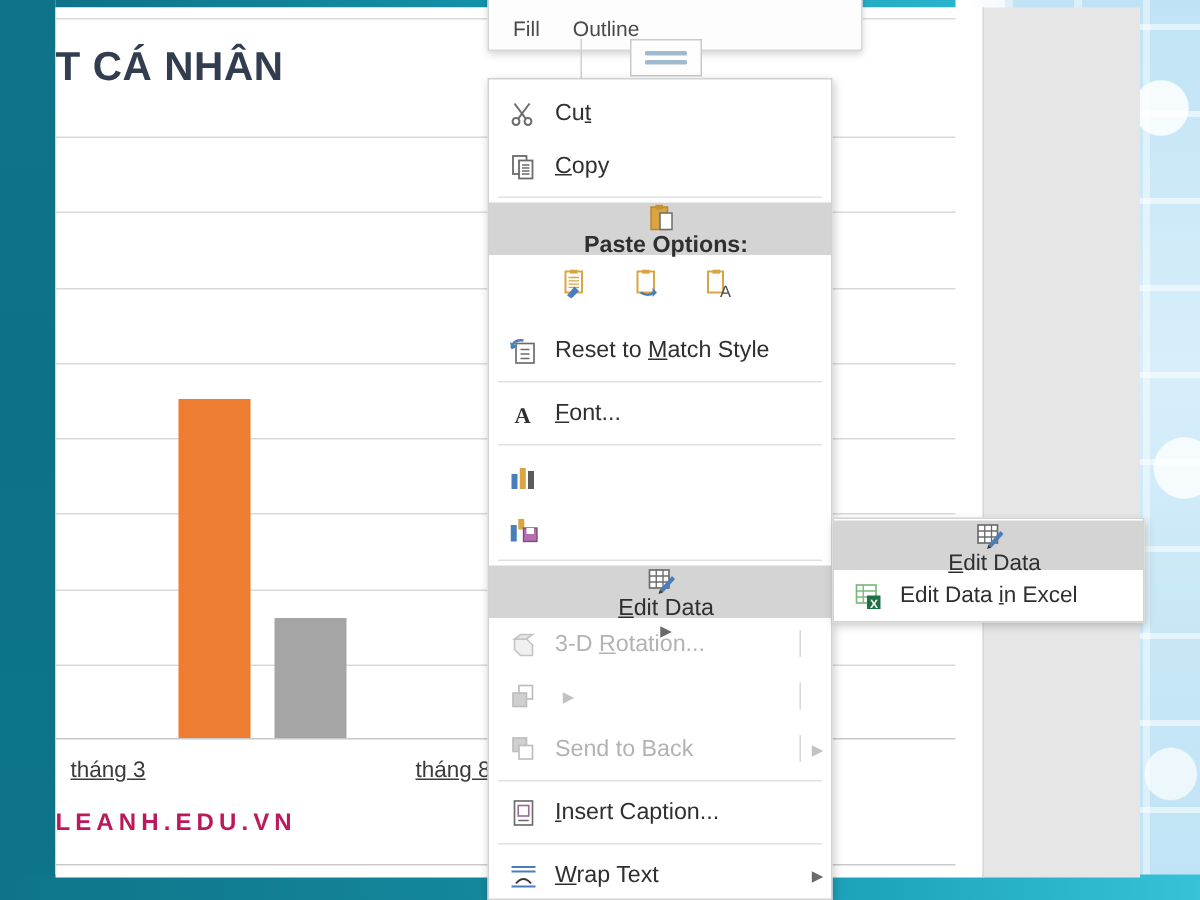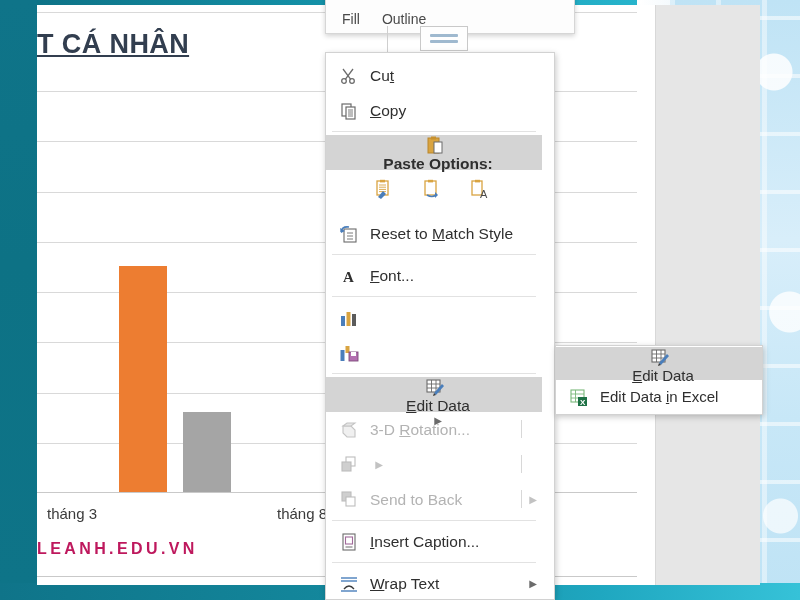--- a/index.html
+++ b/index.html
@@ -57,38 +57,38 @@
     position: absolute; left: 655px; top: 5px;
     width: 105px; height: 580px;
     background: #e6e6e6;
     border-left: 1px solid #d8d8d8;
   }
 
   
   .chart-title {
     position: absolute; left: 0px; top: 24px;
     font-size: 27px; font-weight: bold; letter-spacing: .4px;
-    color: #323e4f; white-space: nowrap; text-decoration: underline;
+    color: #323e4f; white-space: nowrap;
   }
   .plot {
     position: absolute; left: 0px; top: 86px;
     width: 600px; height: 402px;
   }
   .gridline {
     position: absolute; left: 0; right: 0; height: 1px;
     background: #d9d9d9;
   }
   .axisline {
     position: absolute; left: 0; right: 0; bottom: 0; height: 1px;
     background: #c9c9c9;
   }
   .bar { position: absolute; bottom: 1px; }
   .cat-label {
     position: absolute;
-    font-size: 15px; color: #3b3b3b; white-space: nowrap;
+    font-size: 15px; color: #3b3b3b; white-space: nowrap; text-decoration: underline;
   }
   .watermark {
     position: absolute; left: 0px; top: 535px;
     font-size: 16px; font-weight: bold; letter-spacing: 3.4px;
     color: #be185d; white-space: nowrap;
   }
   .sheet-rule-top {
     position: absolute; left: 0; top: 7px; width: 600px; height: 1px;
     background: #d9d9d9;
   }
@@ -125,21 +125,21 @@
     width: 1px; height: 26px; background: #cfcfcf;
   }
 
   
   .ctx-menu {
     position: absolute; left: 325px; top: 52px;
     width: 230px; height: 548px;
     background: #ffffff;
     border: 1px solid #d2d2d2;
     box-shadow: 1px 2px 6px rgba(0,0,0,.22);
-    padding: 5px 12px 0 0;
+    padding: 5px 0 0 0;
   }
   .mi {
     position: relative;
     display: flex; align-items: center;
     height: 35px;
     padding-left: 8px;
     font-size: 15.5px; color: #2f2f2f;
     white-space: nowrap;
   }
   .mi.bold { font-weight: bold; }

